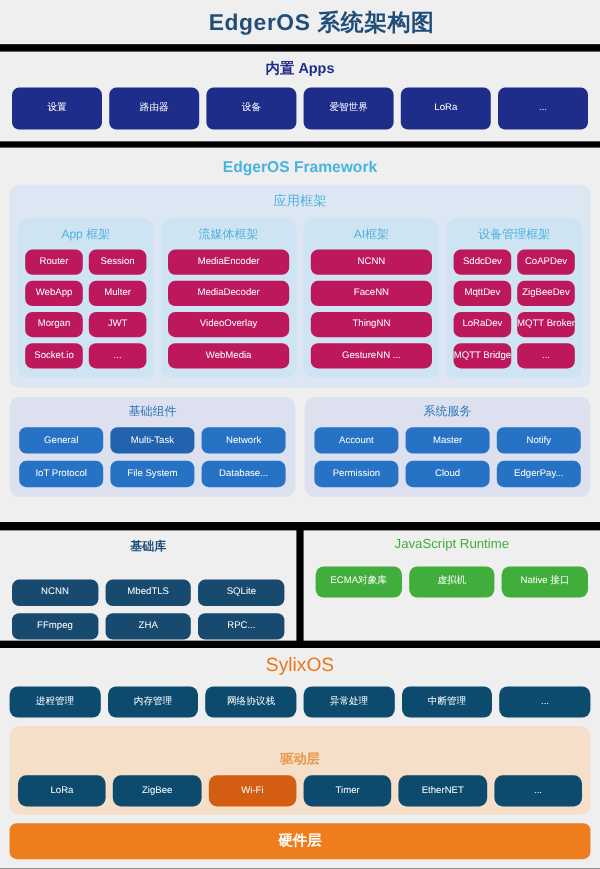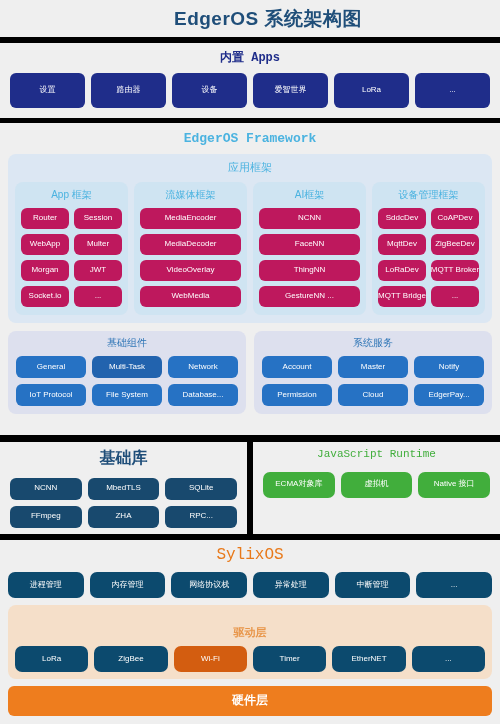--- a/index.html
+++ b/index.html
@@ -13,21 +13,21 @@
 
   
   .band{background:#EFEFEF;width:100%;box-sizing:border-box;padding-left:36px;}
   .gap{background:#000;width:100%;}
 
   
   .doc-title{
     font-size:19px;font-weight:bold;color:#1F4E79;text-align:center;
     letter-spacing:.5px;
   }
-  .sec-title{text-align:center;font-size:12px;font-weight:bold;font-family:Liberation Mono, monospace;}
+  .sec-title{text-align:center;font-size:12px;font-weight:bold;}
   .t-navy{color:#1F2D8A;}
   .t-cyan{color:#4BB3E0;}
   .t-blue{color:#2E75B6;}
   .t-darkblue{color:#1F4E79;}
   .t-green{color:#41AE3C;}
   .t-orange{color:#E8791A;}
   .t-orange2{color:#E8964A;}
 
   
   .chip{
@@ -37,21 +37,21 @@
   }
   .chip-navy{background:#1F2D8A;height:35px;}
   .chip-cyan{background:#be185d;height:21px;font-size:8px;}
   .chip-blue{background:#2672C4;height:22px;}
   .chip-blue-dk{background:#2263AE;height:22px;}
   .chip-dkblue{background:#18496E;height:22px;}
   .chip-green{background:#41AE3C;height:26px;border-radius:7px;}
   .chip-orange{background:#0c4a6e;height:26px;border-radius:7px;}
   .chip-orange-dk{background:#D35D10;height:26px;border-radius:7px;}
 
-  .row{display:flex;gap:6px;}
+  .row{display:flex;gap:6px;justify-content:flex-end;}
   .row > *{flex:1 1 0;min-width:0;}
 
   
   .panel{border-radius:8px;box-sizing:border-box;}
   .p-lightblue{background:#DCE7F3;}
   .p-lavender{background:#DDE0EE;}
   .p-peach{background:#F5DFC9;}
 
   .fw-cols{display:flex;gap:6px;}
   .fw-col{flex:1 1 0;background:#CFE4F2;border-radius:8px;padding:6px 6px 8px;box-sizing:border-box;}
@@ -168,21 +168,21 @@
           <div class="chip chip-blue">Cloud</div>
           <div class="chip chip-blue">EdgerPay...</div>
         </div>
       </div>
     </div>
   </div>
   <div class="gap" style="height:7px;"></div>
 
   <div style="display:flex;gap:6px;height:92px;background:#000;">
     <div class="band" style="flex:1;padding:6px 10px 8px;">
-      <div class="sec-title t-darkblue" style="font-size:16px;margin-bottom:9px;">基础库</div>
+      <div class="sec-title t-darkblue" style="font-size:10px;margin-bottom:21px;">基础库</div>
       <div class="grid3">
         <div class="chip chip-dkblue">NCNN</div>
         <div class="chip chip-dkblue">MbedTLS</div>
         <div class="chip chip-dkblue">SQLite</div>
         <div class="chip chip-dkblue">FFmpeg</div>
         <div class="chip chip-dkblue">ZHA</div>
         <div class="chip chip-dkblue">RPC...</div>
       </div>
     </div>
     <div class="band" style="flex:1;padding:6px 10px 8px;">

